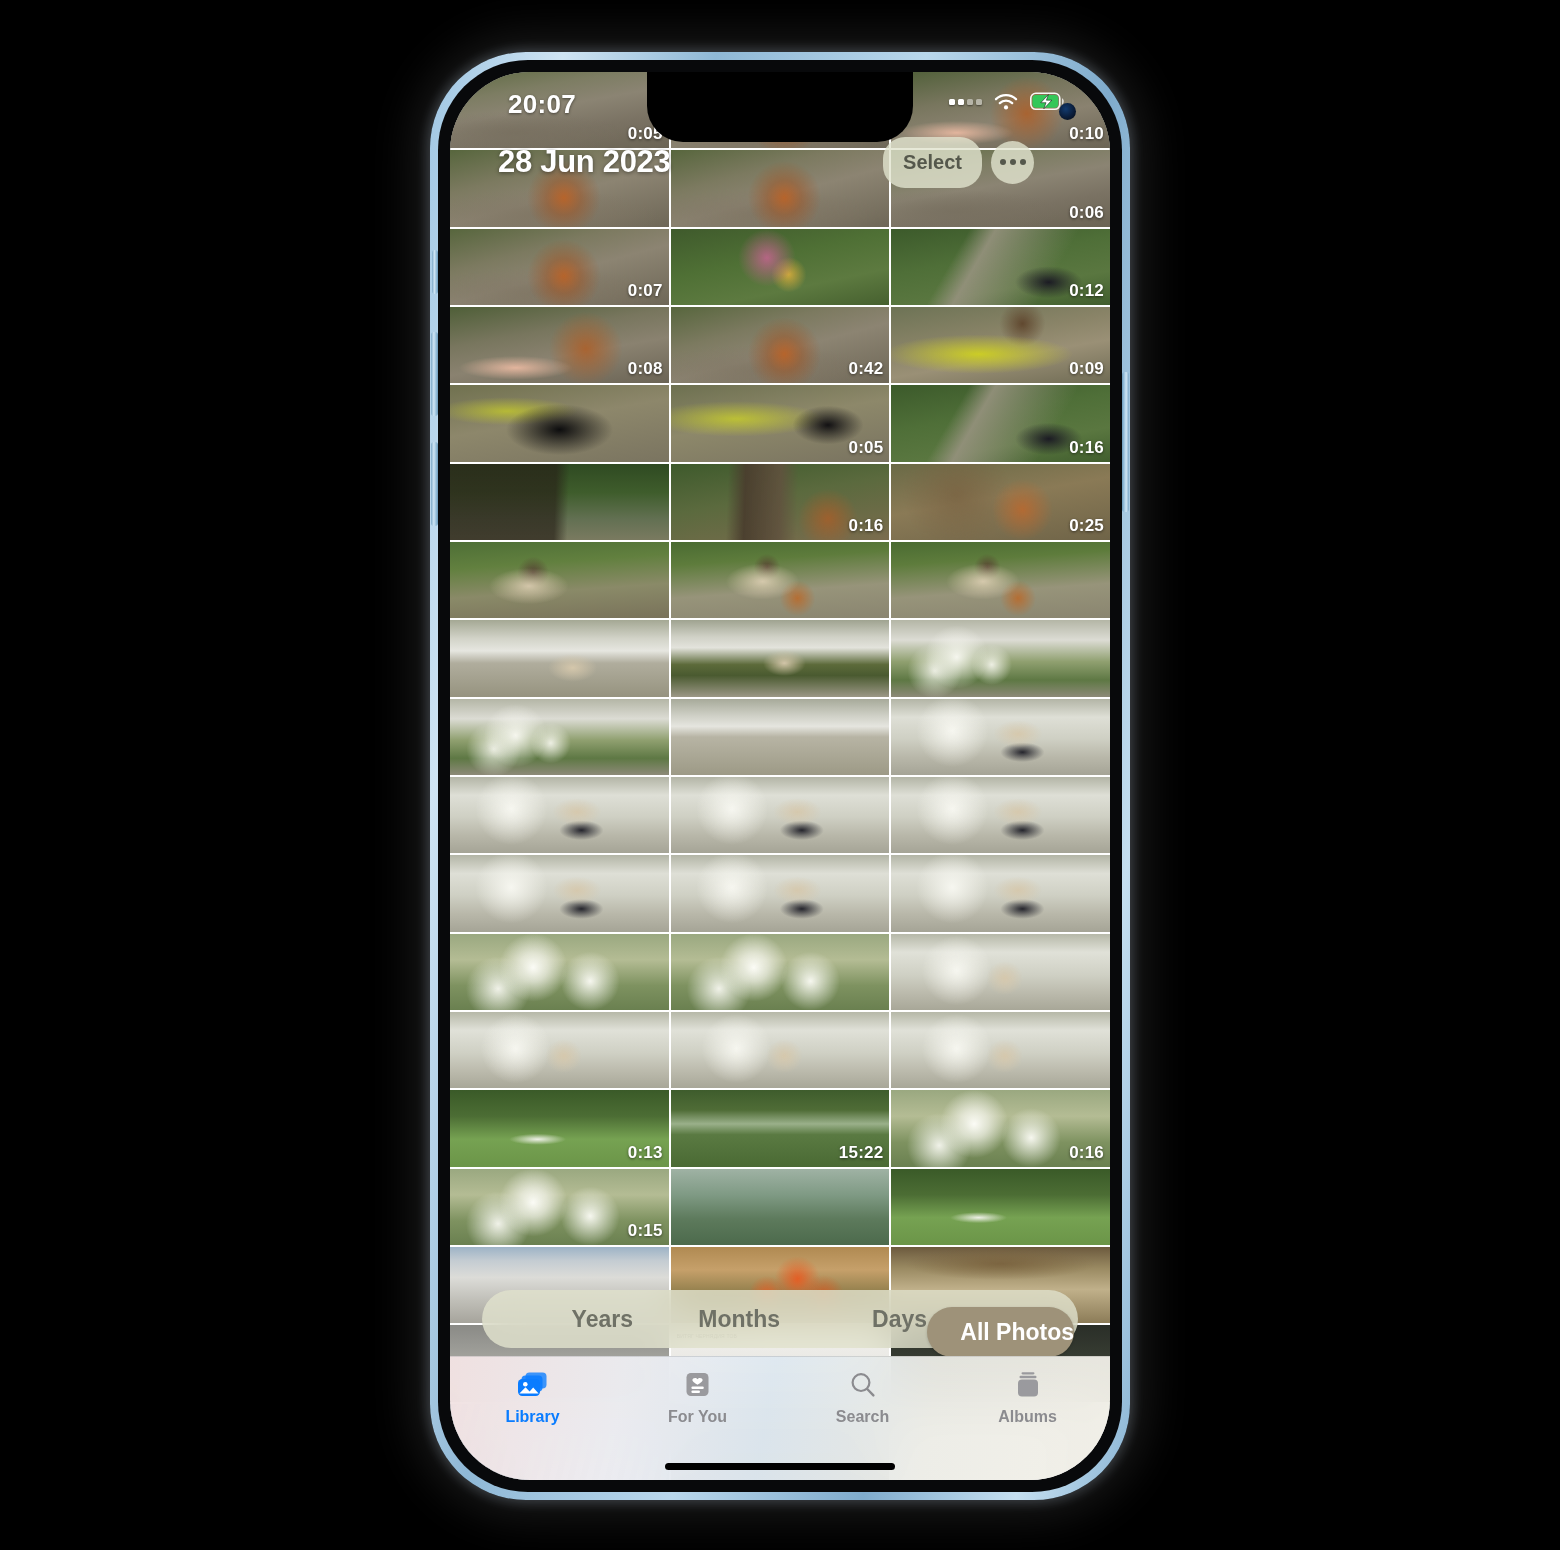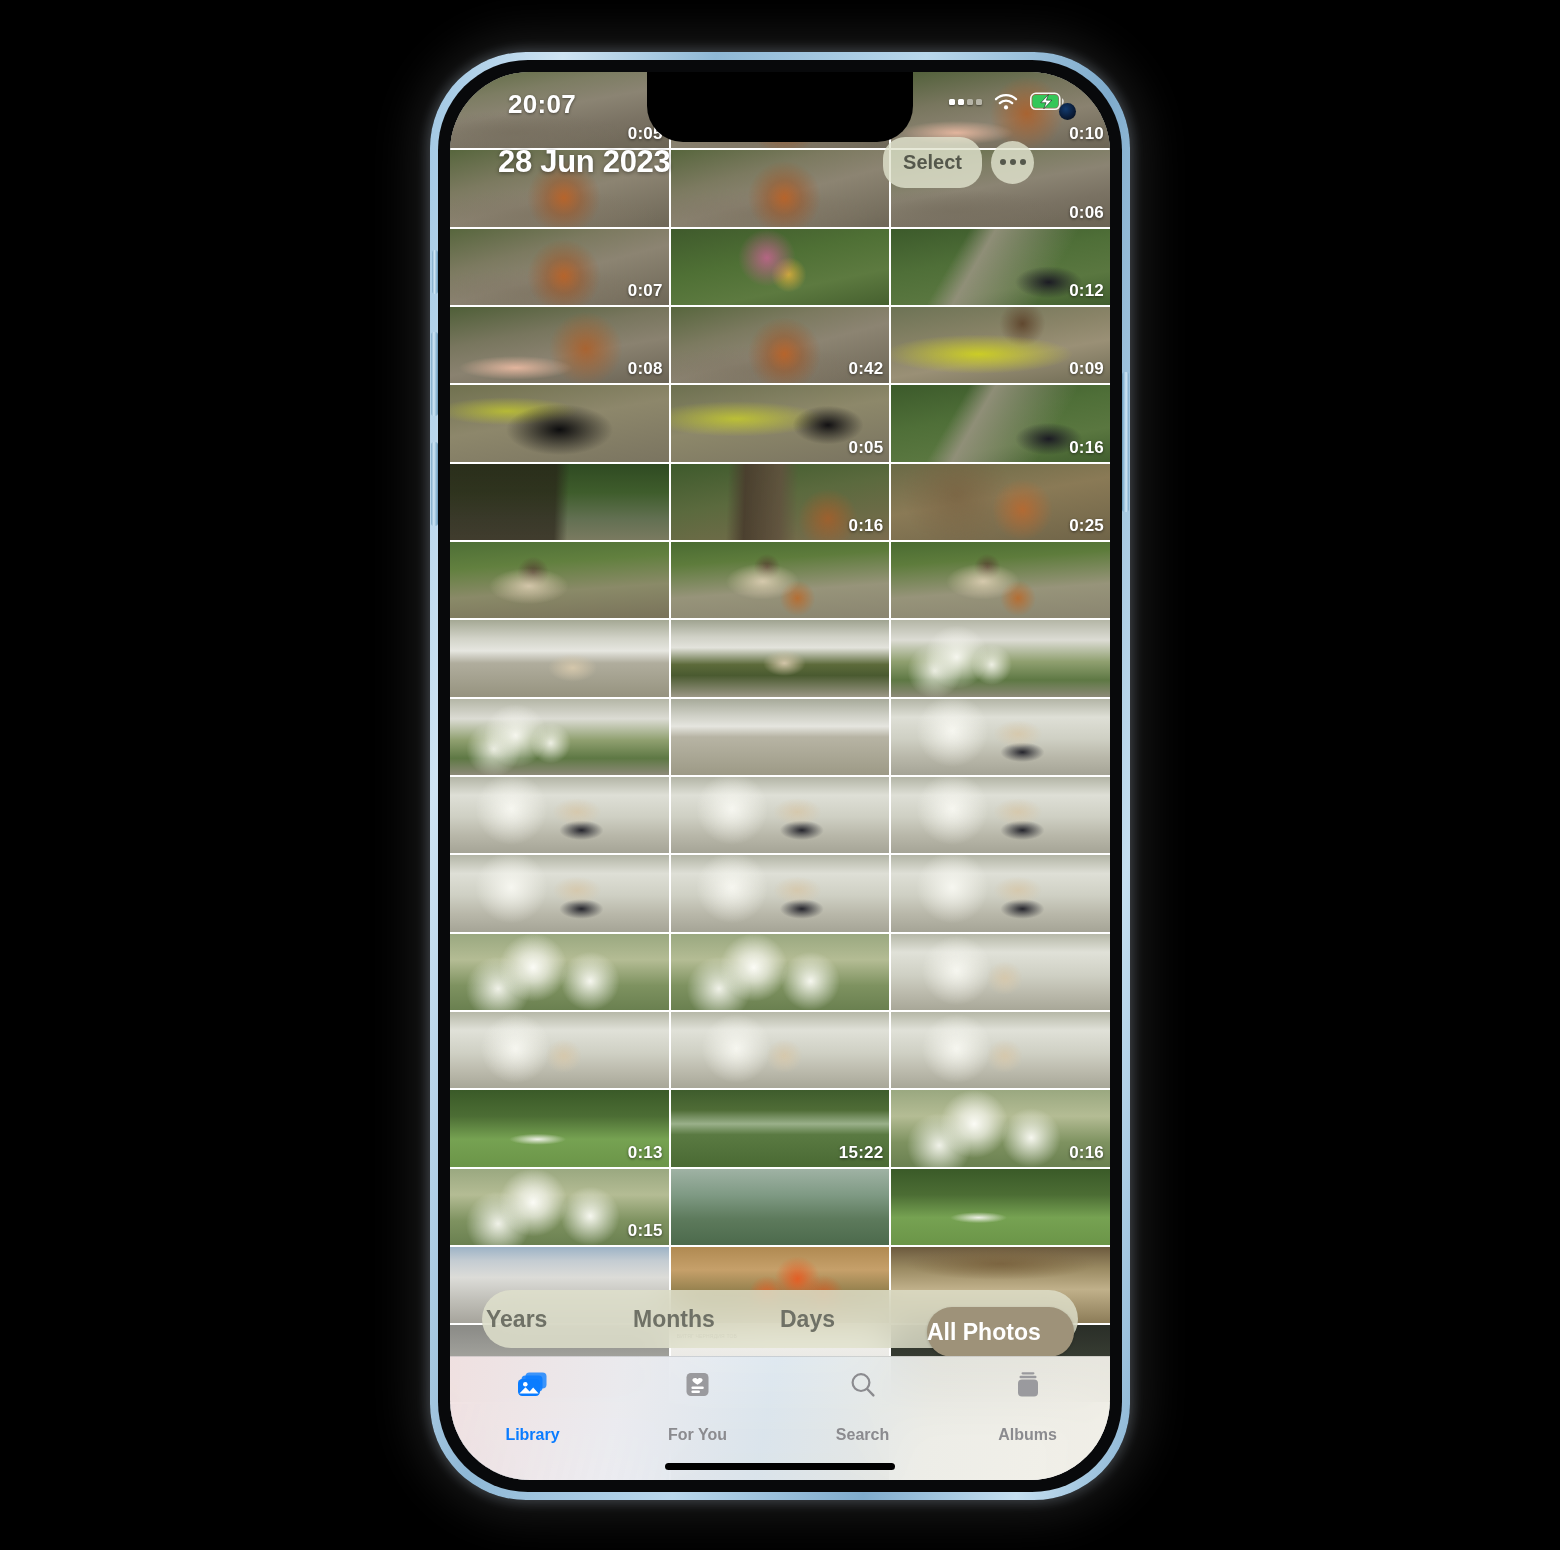--- a/index.html
+++ b/index.html
@@ -363,21 +363,21 @@
     border-radius: 29px;
     background: rgba(226,228,206,0.80);
     backdrop-filter: blur(18px);
     display: flex;
     align-items: center;
     padding: 4px;
     z-index: 48;
   }
   .seg {
     flex: 1;
-    text-align: left;
+    text-align: right;
     font-size: 23px;
     font-weight: 600;
     color: #6f7166;
     line-height: 50px;
     border-radius: 25px;
     cursor: pointer;
     user-select: none;
   }
   .seg.active {
     background: #9e9279;
@@ -399,21 +399,21 @@
     backdrop-filter: blur(26px);
     border-top: 0.5px solid rgba(140,140,140,0.28);
     display: flex;
     padding-top: 11px;
   }
   .tab {
     flex: 1;
     display: flex;
     flex-direction: column;
     align-items: center;
-    gap: 24px;
+    gap: 6px;
     cursor: pointer;
   }
   .tab-ico { height: 34px; display: flex; align-items: center; justify-content: center; }
   .tab-label { font-size: 16px; color: #8b8b8f; font-weight: 700; }
   .tab.active .tab-label { color: #0a7cff; font-weight: 600; }
 
   #home-ind {
     position: absolute;
     left: 50%; transform: translateX(-50%);
     bottom: 10px;

